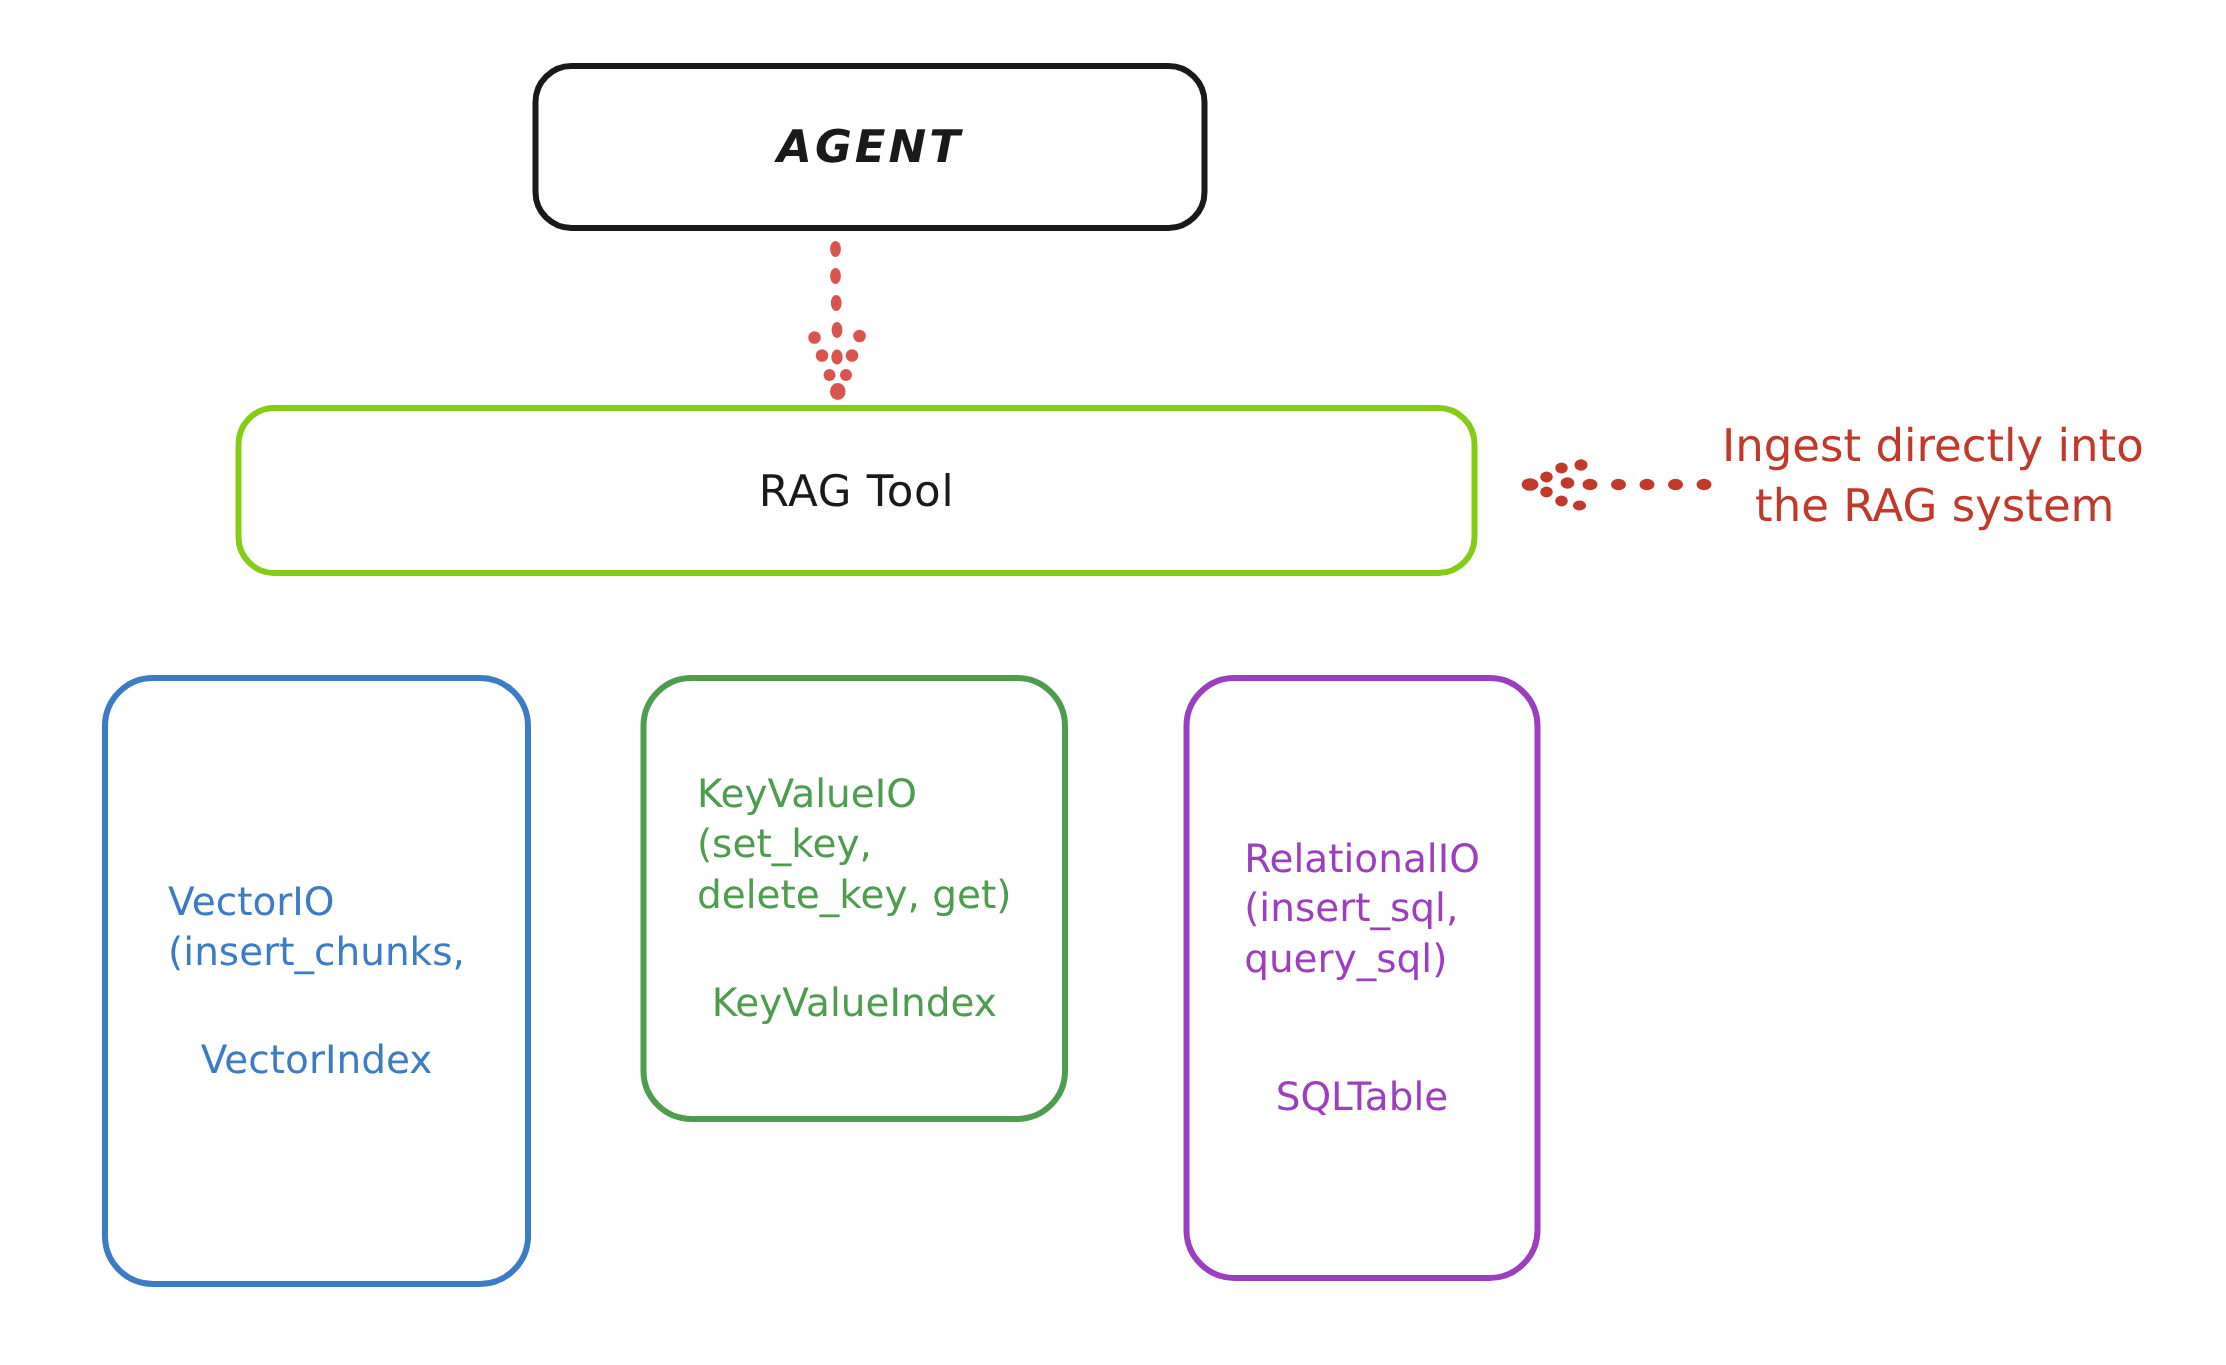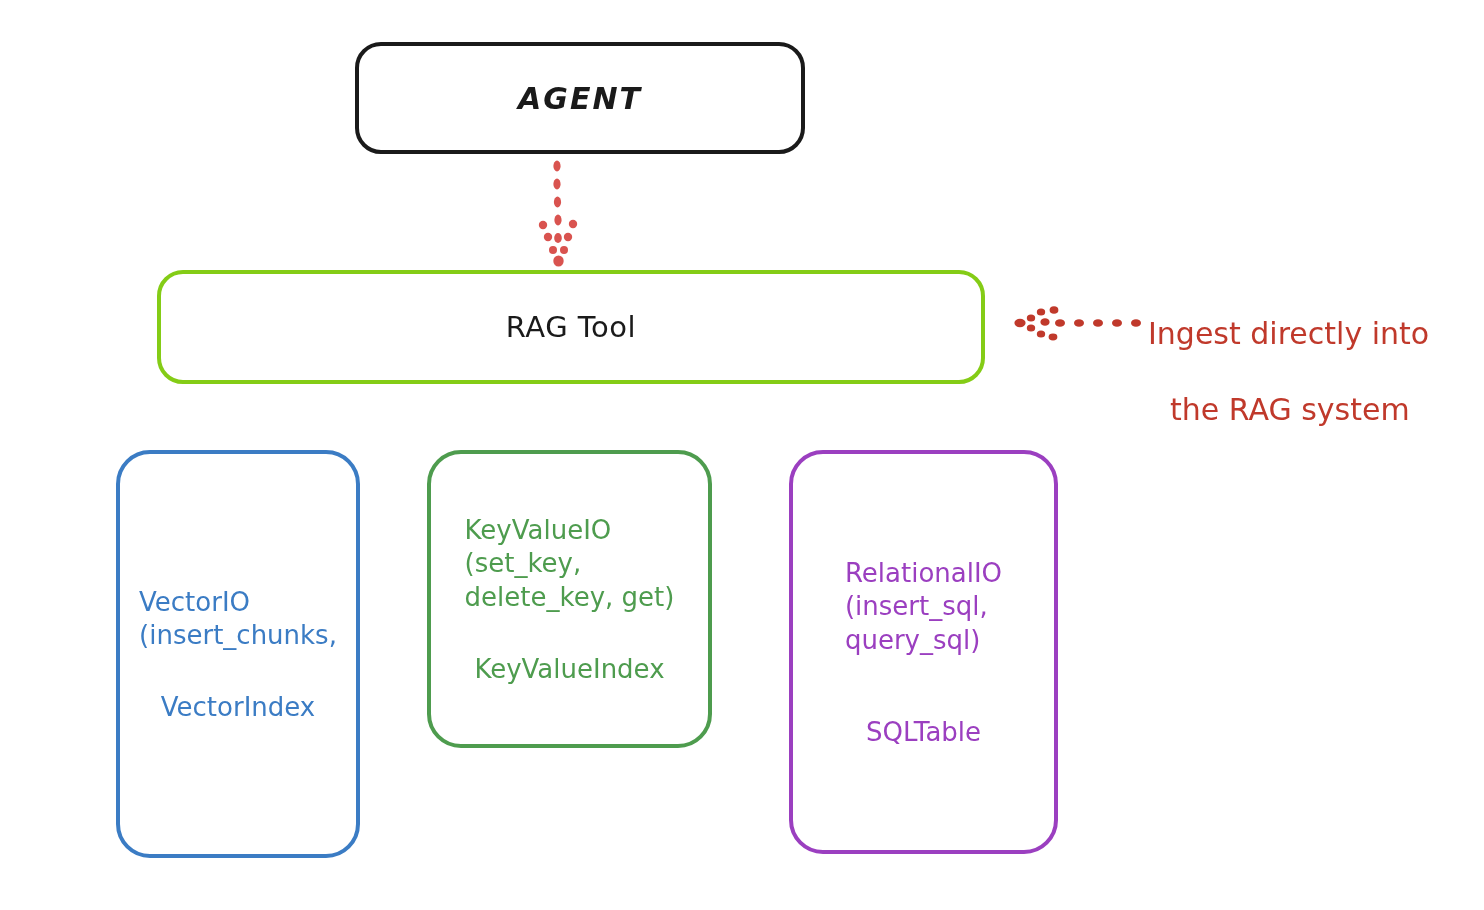--- a/index.html
+++ b/index.html
@@ -78,38 +78,37 @@
   }
   .provider .index-block {
     font-size: 26px;
     font-weight: 500;
     margin-top: 40px;
   }
 
   #vectorio-node {
     left: 68px;
     top: 450px;
-    width: 244px;
+    width: 286px;
     height: 408px;
     border-color: #3b7cc4;
     color: #3b7cc4;
-    margin-left: 48px;
   }
   #keyvalueio-node {
     left: 427px;
     top: 450px;
     width: 285px;
     height: 298px;
     border-color: #4e9c4e;
     color: #4e9c4e;
   }
   #relationalio-node {
     left: 789px;
     top: 450px;
-    width: 269px;
+    width: 238px;
     height: 404px;
     border-color: #9b3fc0;
     color: #9b3fc0;
     gap: 20px;
   }
 
   
   .connector {
     position: absolute;
   }
@@ -134,21 +133,20 @@
     width: 330px;
     color: #c0392b;
     font-size: 30px;
     line-height: 1.32;
     font-weight: 500;
     text-align: left;
   }
   #ingest-annotation .ann-line {
     display: block;
     white-space: pre;
-    margin-top: 36px;
   }
   #ingest-annotation .ann-line.line-2 {
     padding-left: 22px;
   }
 </style>
 </head>
 <body>
 
 <div id="canvas">
 

